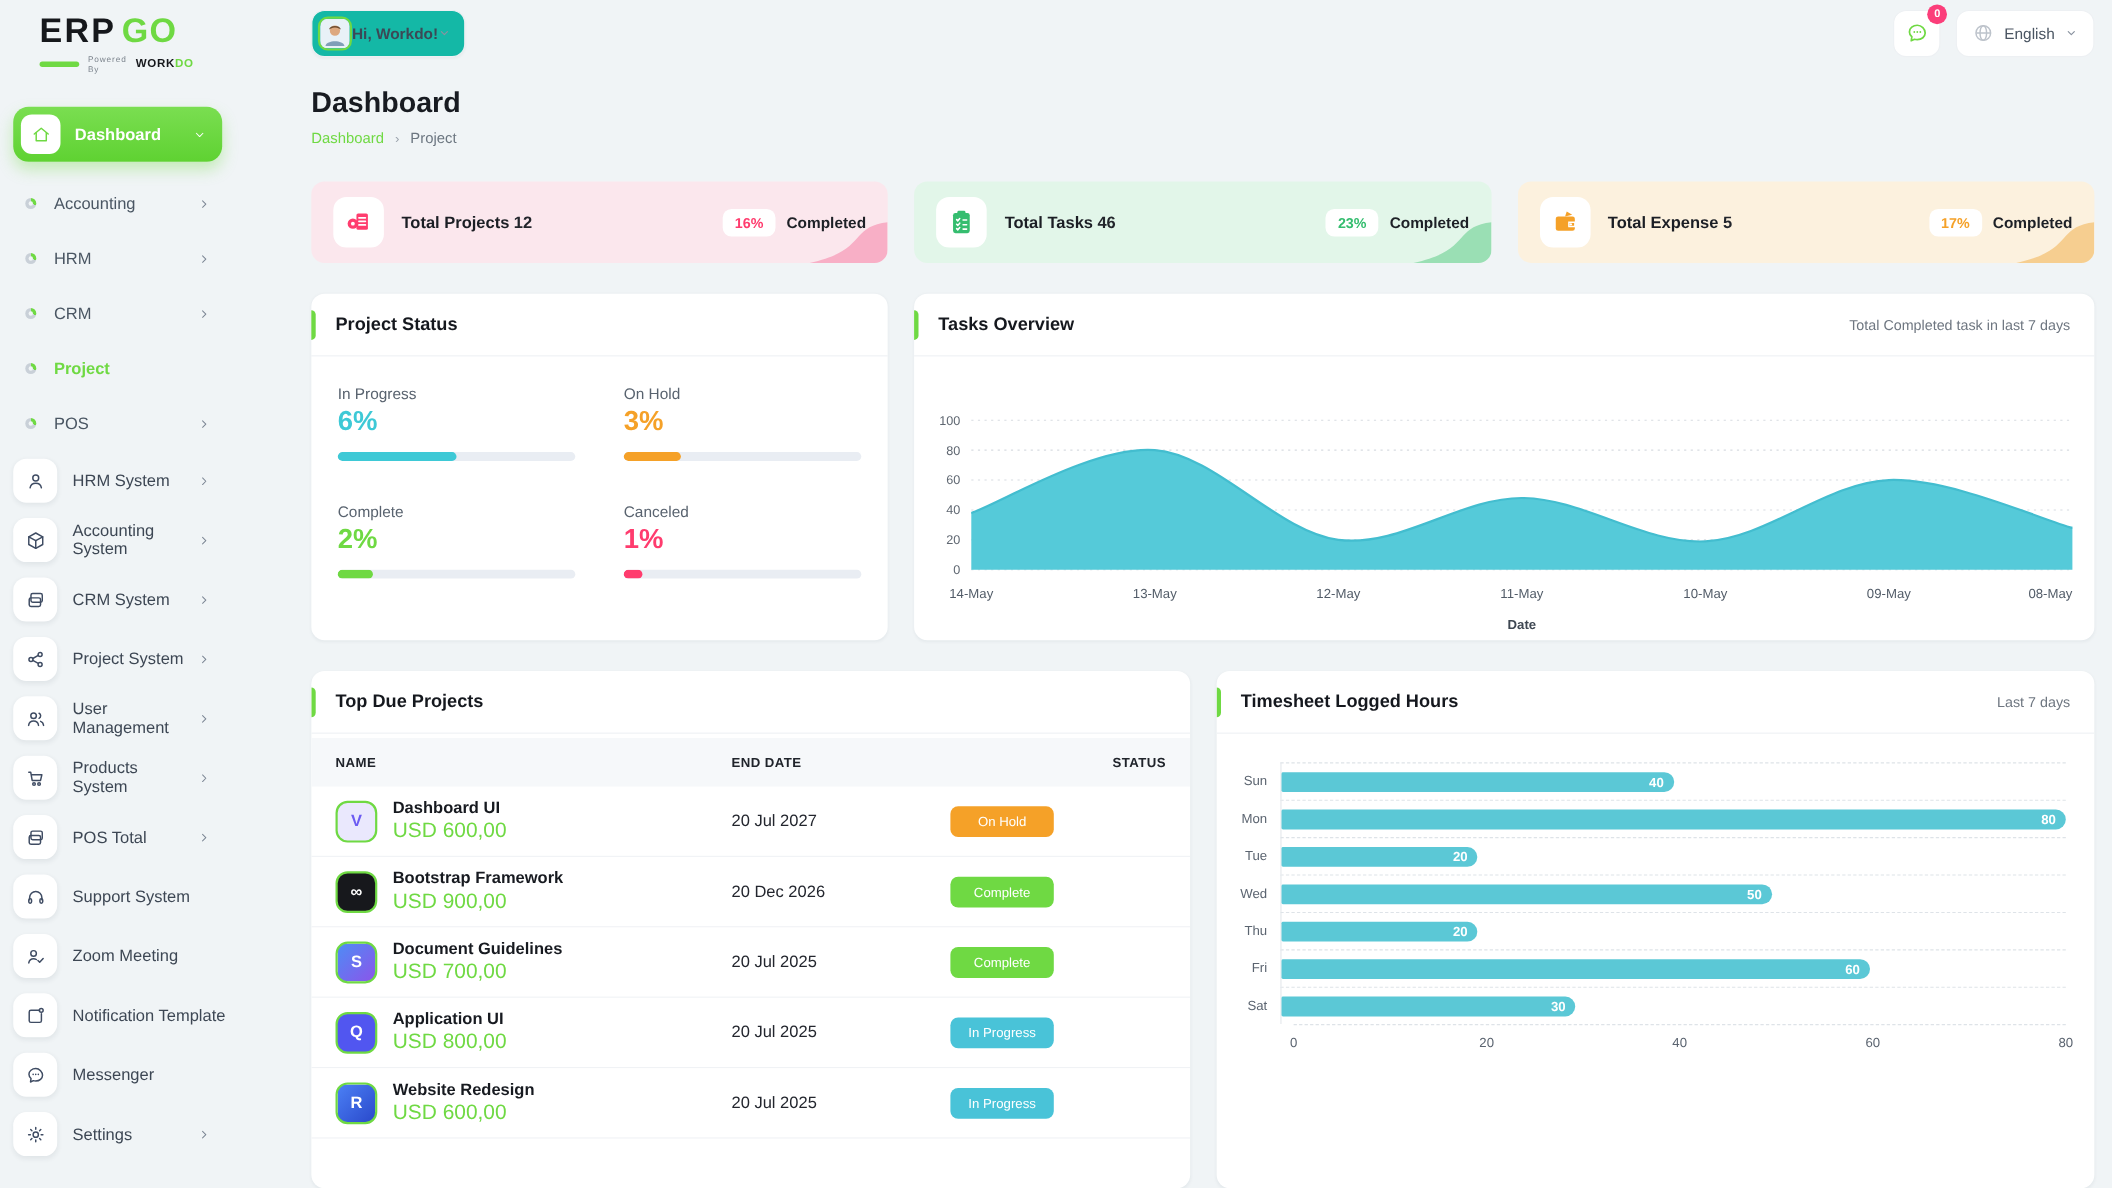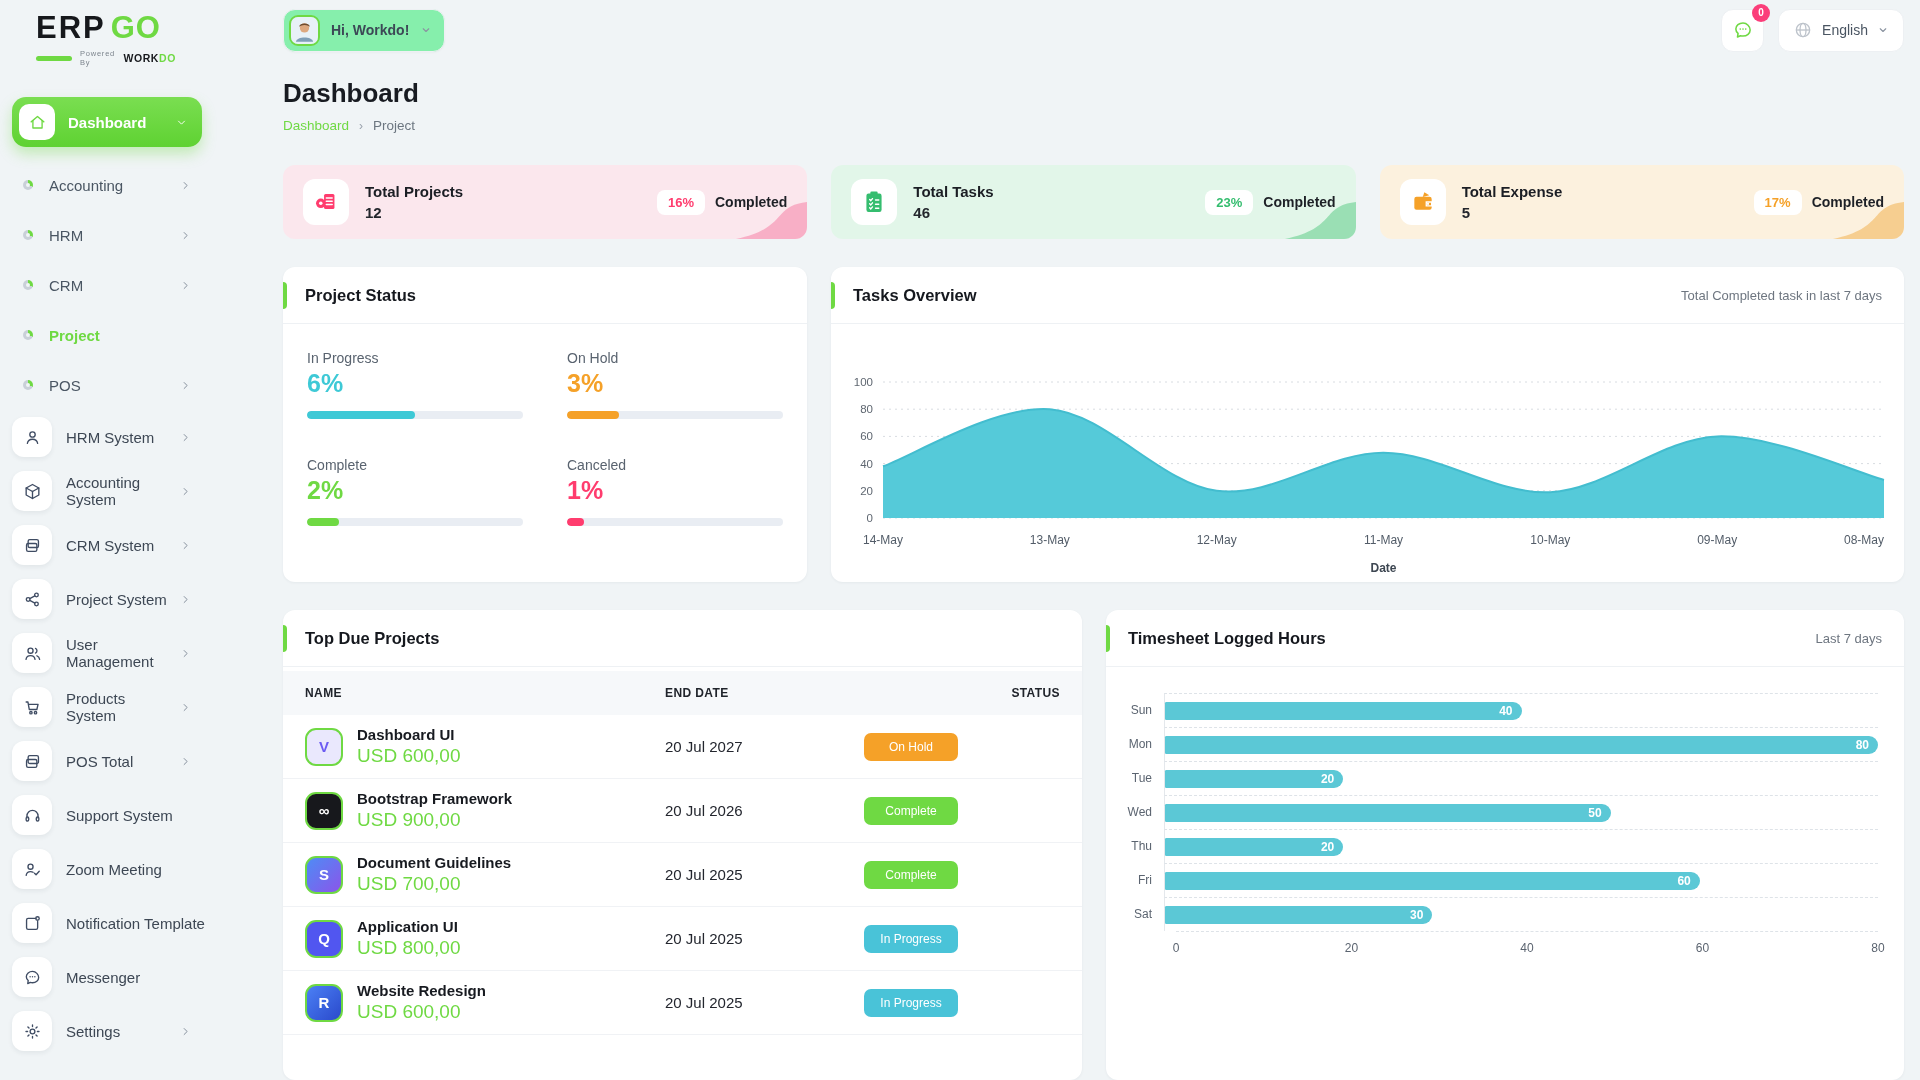--- a/index.html
+++ b/index.html
@@ -36,21 +36,21 @@
   .side-item.module{height:44px;margin-bottom:10px;padding-left:12px;width:212px}
   .side-iconbox{width:40px;height:40px;border-radius:12px;background:#fff;box-shadow:0 2px 5px rgba(30,40,60,.07);
     display:flex;align-items:center;justify-content:center;color:#3f4c63;flex:none;margin-right:14px}
   .module .side-label{font-size:15px;color:#3d4754;font-weight:500}
   .side-svg{width:19px;height:19px}
   .side-chevron{width:13px;height:13px;color:#7c8694;margin-left:auto;margin-right:20px;flex:none}
 
   
   .main{flex:1;padding:8px 16px 0 47px}
   .topbar{display:flex;align-items:center;justify-content:space-between;height:44px}
-  .user-pill{display:flex;align-items:center;gap:11px;background:#86efac;border:1px solid #edf0f3;border-radius:12px;
+  .user-pill{display:flex;align-items:center;gap:0;background:#14b8a6;border:1px solid #edf0f3;border-radius:12px;
     padding:5px 12px 5px 5px;box-shadow:0 1px 2px rgba(0,0,0,.03)}
   .avatar{width:31px;height:31px;border-radius:9px;border:2px solid #6fd943;overflow:hidden;flex:none}
   .avatar svg{display:block;width:100%;height:100%}
   .user-name{font-size:14px;font-weight:600;color:#3c4856}
   .pill-chevron{width:12px;height:12px;color:#8a93a0}
   .topbar-right{display:flex;gap:14px;align-items:center}
   .icon-btn{width:43px;height:43px;background:#fff;border:1px solid #edf0f3;border-radius:12px;position:relative;
     display:flex;align-items:center;justify-content:center}
   .icon-btn svg{width:22px;height:22px;color:#6fd943}
   .notif-badge{position:absolute;top:-6px;right:-7px;min-width:18px;height:18px;border-radius:9px;background:#fb3e7a;
@@ -63,21 +63,21 @@
   .breadcrumb{display:flex;align-items:center;gap:10px;margin-top:9px;font-size:13.5px}
   .bc-link{color:#6fd943;cursor:pointer}
   .bc-sep{color:#9aa2ac;font-size:12px}
   .bc-current{color:#6c7680}
 
   .stats{display:grid;grid-template-columns:repeat(3,1fr);gap:24px;margin-top:32px}
   .stat-card{height:74px;border-radius:12px;display:flex;align-items:center;padding:0 20px;position:relative;overflow:hidden}
   .stat-wave{position:absolute;right:0;bottom:0;width:132px;height:40px}
   .stat-iconbox{width:46px;height:46px;border-radius:12px;background:#fff;display:flex;align-items:center;justify-content:center;z-index:1;flex:none}
   .stat-iconbox svg{width:26px;height:26px}
-  .stat-texts{display:flex;flex-direction:column;gap:4px;margin-left:16px;z-index:1}
+  .stat-texts{display:flex;flex-direction:row;gap:4px;margin-left:16px;z-index:1}
   .stat-title{font-size:15px;font-weight:700;color:#1b1e24}
   .stat-value{font-size:15px;font-weight:600;color:#23262c}
   .stat-pill{margin-left:auto;background:#fff;border-radius:8px;padding:5px 11px;font-size:13px;font-weight:700;z-index:1}
   .stat-suffix{margin-left:10px;font-size:14px;font-weight:600;color:#1d2026;z-index:1}
 
   .card{background:#fff;border-radius:12px;box-shadow:0 1px 3px rgba(20,30,50,.05)}
   .card-head{height:57px;display:flex;align-items:center;padding:0 22px;border-bottom:1px solid #eef1f4;position:relative}
   .card-accent{position:absolute;left:0;top:15px;width:4px;height:27px;background:#6fd943;border-radius:0 4px 4px 0}
   .card-title{font-size:16.5px;font-weight:700;color:#15181e}
   .card-sub{margin-left:auto;font-size:13px;color:#6e7680}
@@ -542,21 +542,21 @@
             <div class="tcell status"><span class="badge" style="background:#F5A128">On Hold</span></div>
           </div>
           <div class="trow">
             <div class="tcell name">
               <span class="proj-icon" style="background:#17181C;color:#FFFFFF">∞</span>
               <span class="proj-texts">
                 <span class="proj-name">Bootstrap Framework</span>
                 <span class="proj-amount">USD 900,00</span>
               </span>
             </div>
-            <div class="tcell date">20 Jul 2026</div>
+            <div class="tcell date">20 Dec 2026</div>
             <div class="tcell status"><span class="badge" style="background:#6FD943">Complete</span></div>
           </div>
           <div class="trow">
             <div class="tcell name">
               <span class="proj-icon" style="background:linear-gradient(135deg,#4E8CF5,#8B55EA);color:#FFFFFF">S</span>
               <span class="proj-texts">
                 <span class="proj-name">Document Guidelines</span>
                 <span class="proj-amount">USD 700,00</span>
               </span>
             </div>

